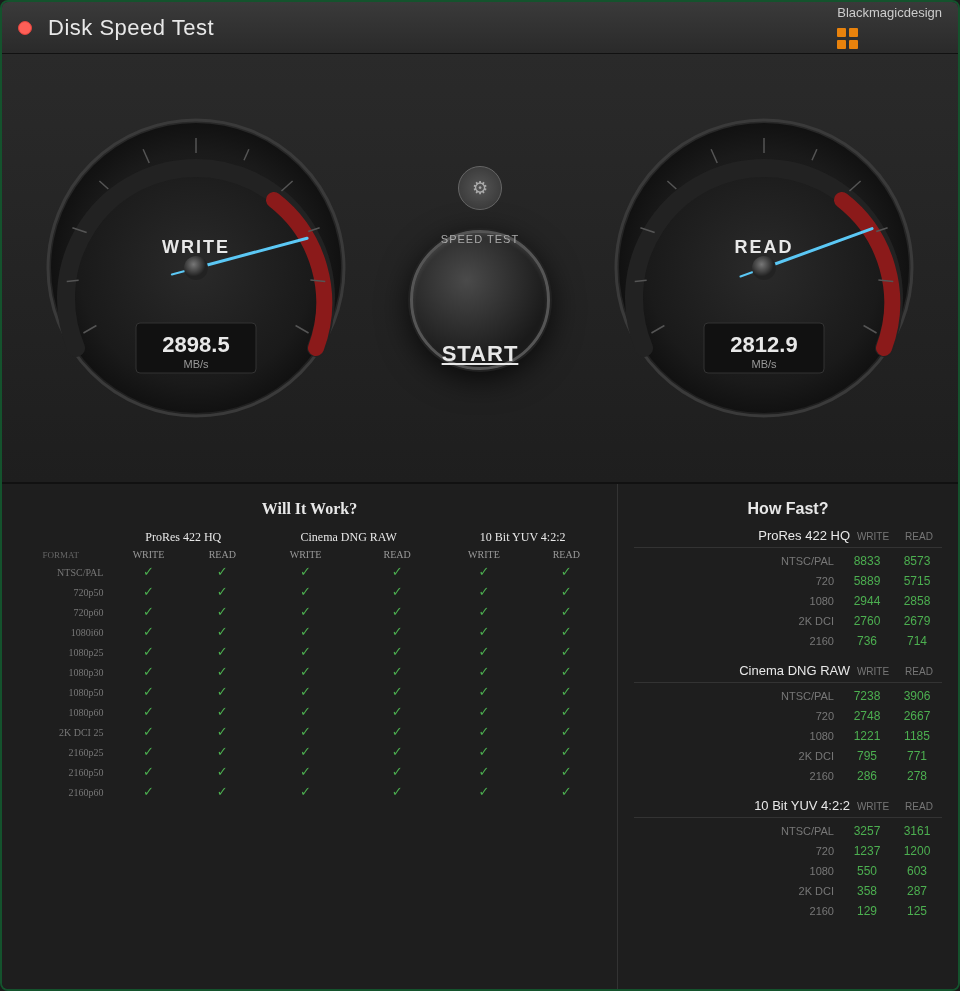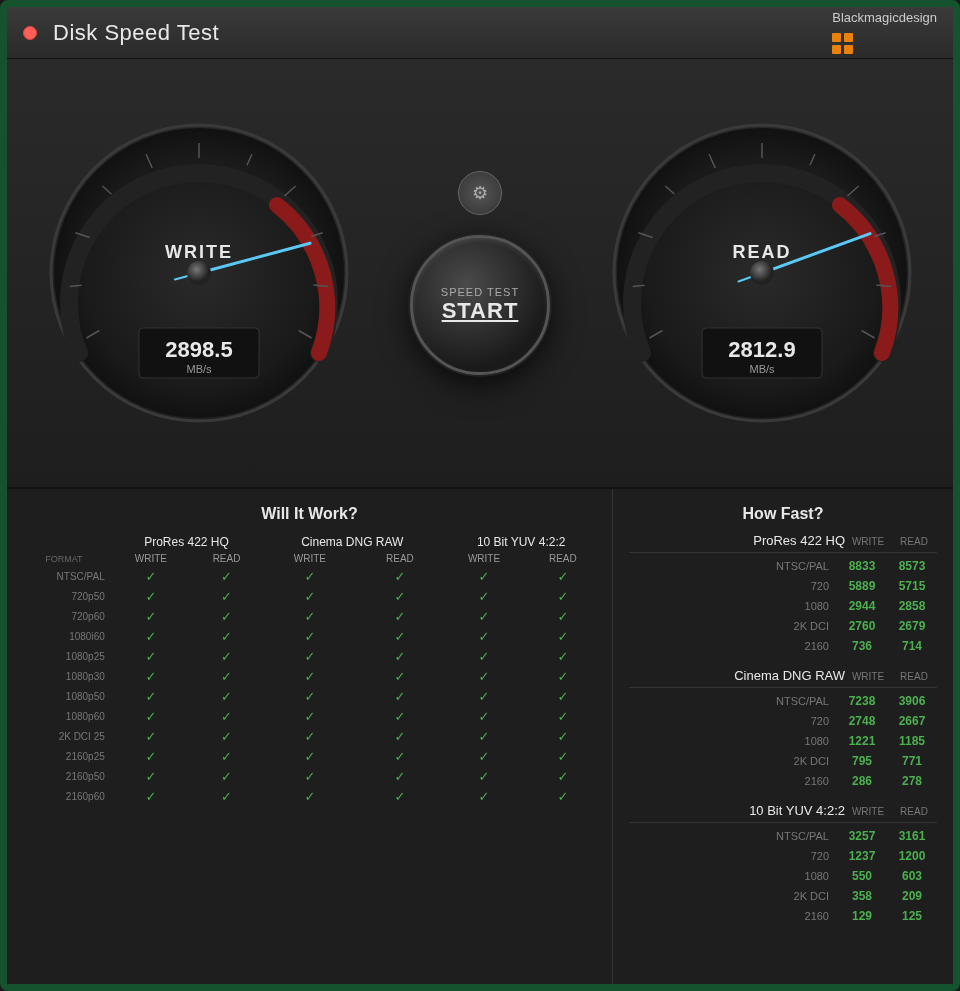--- a/index.html
+++ b/index.html
@@ -7,21 +7,21 @@
       background: #1a1a1a;
       font-family: -apple-system, BlinkMacSystemFont, 'Helvetica Neue', Arial, sans-serif;
       width: 960px;
       height: 991px;
       overflow: hidden;
     }
     .app-window {
       width: 960px;
       height: 991px;
       background: #1e1e1e;
-      border: 7px solid #14532d;
+      border: 2px solid #14532d;
       border-radius: 8px;
       overflow: hidden;
       display: flex;
       flex-direction: column;
     }
     
     .title-bar {
       background: linear-gradient(180deg, #3a3a3a 0%, #2a2a2a 100%);
       height: 52px;
       display: flex;
@@ -112,21 +112,21 @@
     }
     .start-btn {
       width: 140px; height: 140px;
       background: radial-gradient(circle at 40% 35%, #4a4a4a, #1a1a1a 70%);
       border-radius: 50%;
       border: 3px solid #555;
       box-shadow: 0 0 0 2px #222, 0 8px 32px rgba(0,0,0,0.8), inset 0 2px 4px rgba(255,255,255,0.1);
       display: flex;
       flex-direction: column;
       align-items: center;
-      justify-content: center;
+      justify-content: space-between;
       cursor: pointer;
       color: #e8e8e8;
     }
     .start-btn .speed-test-label {
       font-size: 11px;
       font-weight: 400;
       letter-spacing: 1px;
       color: #aaa;
     }
     .start-btn .start-label {
@@ -139,20 +139,21 @@
     .data-area {
       display: flex;
       flex: 1;
       background: #1e1e1e;
     }
     .will-it-work {
       flex: 1;
       border-right: 1px solid #333;
       padding: 16px 12px;
       overflow: hidden;
+      font-family: Liberation Serif, serif;
     }
     .how-fast {
       width: 340px;
       padding: 16px 16px;
       overflow: hidden;
     }
     .section-title {
       color: #e8e8e8;
       font-size: 16px;
       font-weight: 600;
@@ -209,21 +210,21 @@
     }
     .hf-row .res-label {
       color: #777;
       font-size: 11px;
       margin-right: 8px;
     }
     .hf-row .val {
       width: 50px;
       text-align: center;
       font-size: 12px;
-      font-weight: 700;
+      font-weight: 400;
       color: #4caf50;
     }
   </style>
 </head>
 <body>
 
 <div class="app-window">
 
   <div class="title-bar">
     <div class="close-btn"></div>
@@ -576,21 +577,21 @@
               <span class="val">1200</span>
             </div>
             <div class="hf-row">
               <span class="res-label">1080</span>
               <span class="val">550</span>
               <span class="val">603</span>
             </div>
             <div class="hf-row">
               <span class="res-label">2K DCI</span>
               <span class="val">358</span>
-              <span class="val">209</span>
+              <span class="val">287</span>
             </div>
             <div class="hf-row">
               <span class="res-label">2160</span>
               <span class="val">129</span>
               <span class="val">125</span>
             </div>
           </div>
         </div>
     </div>
   </div>

